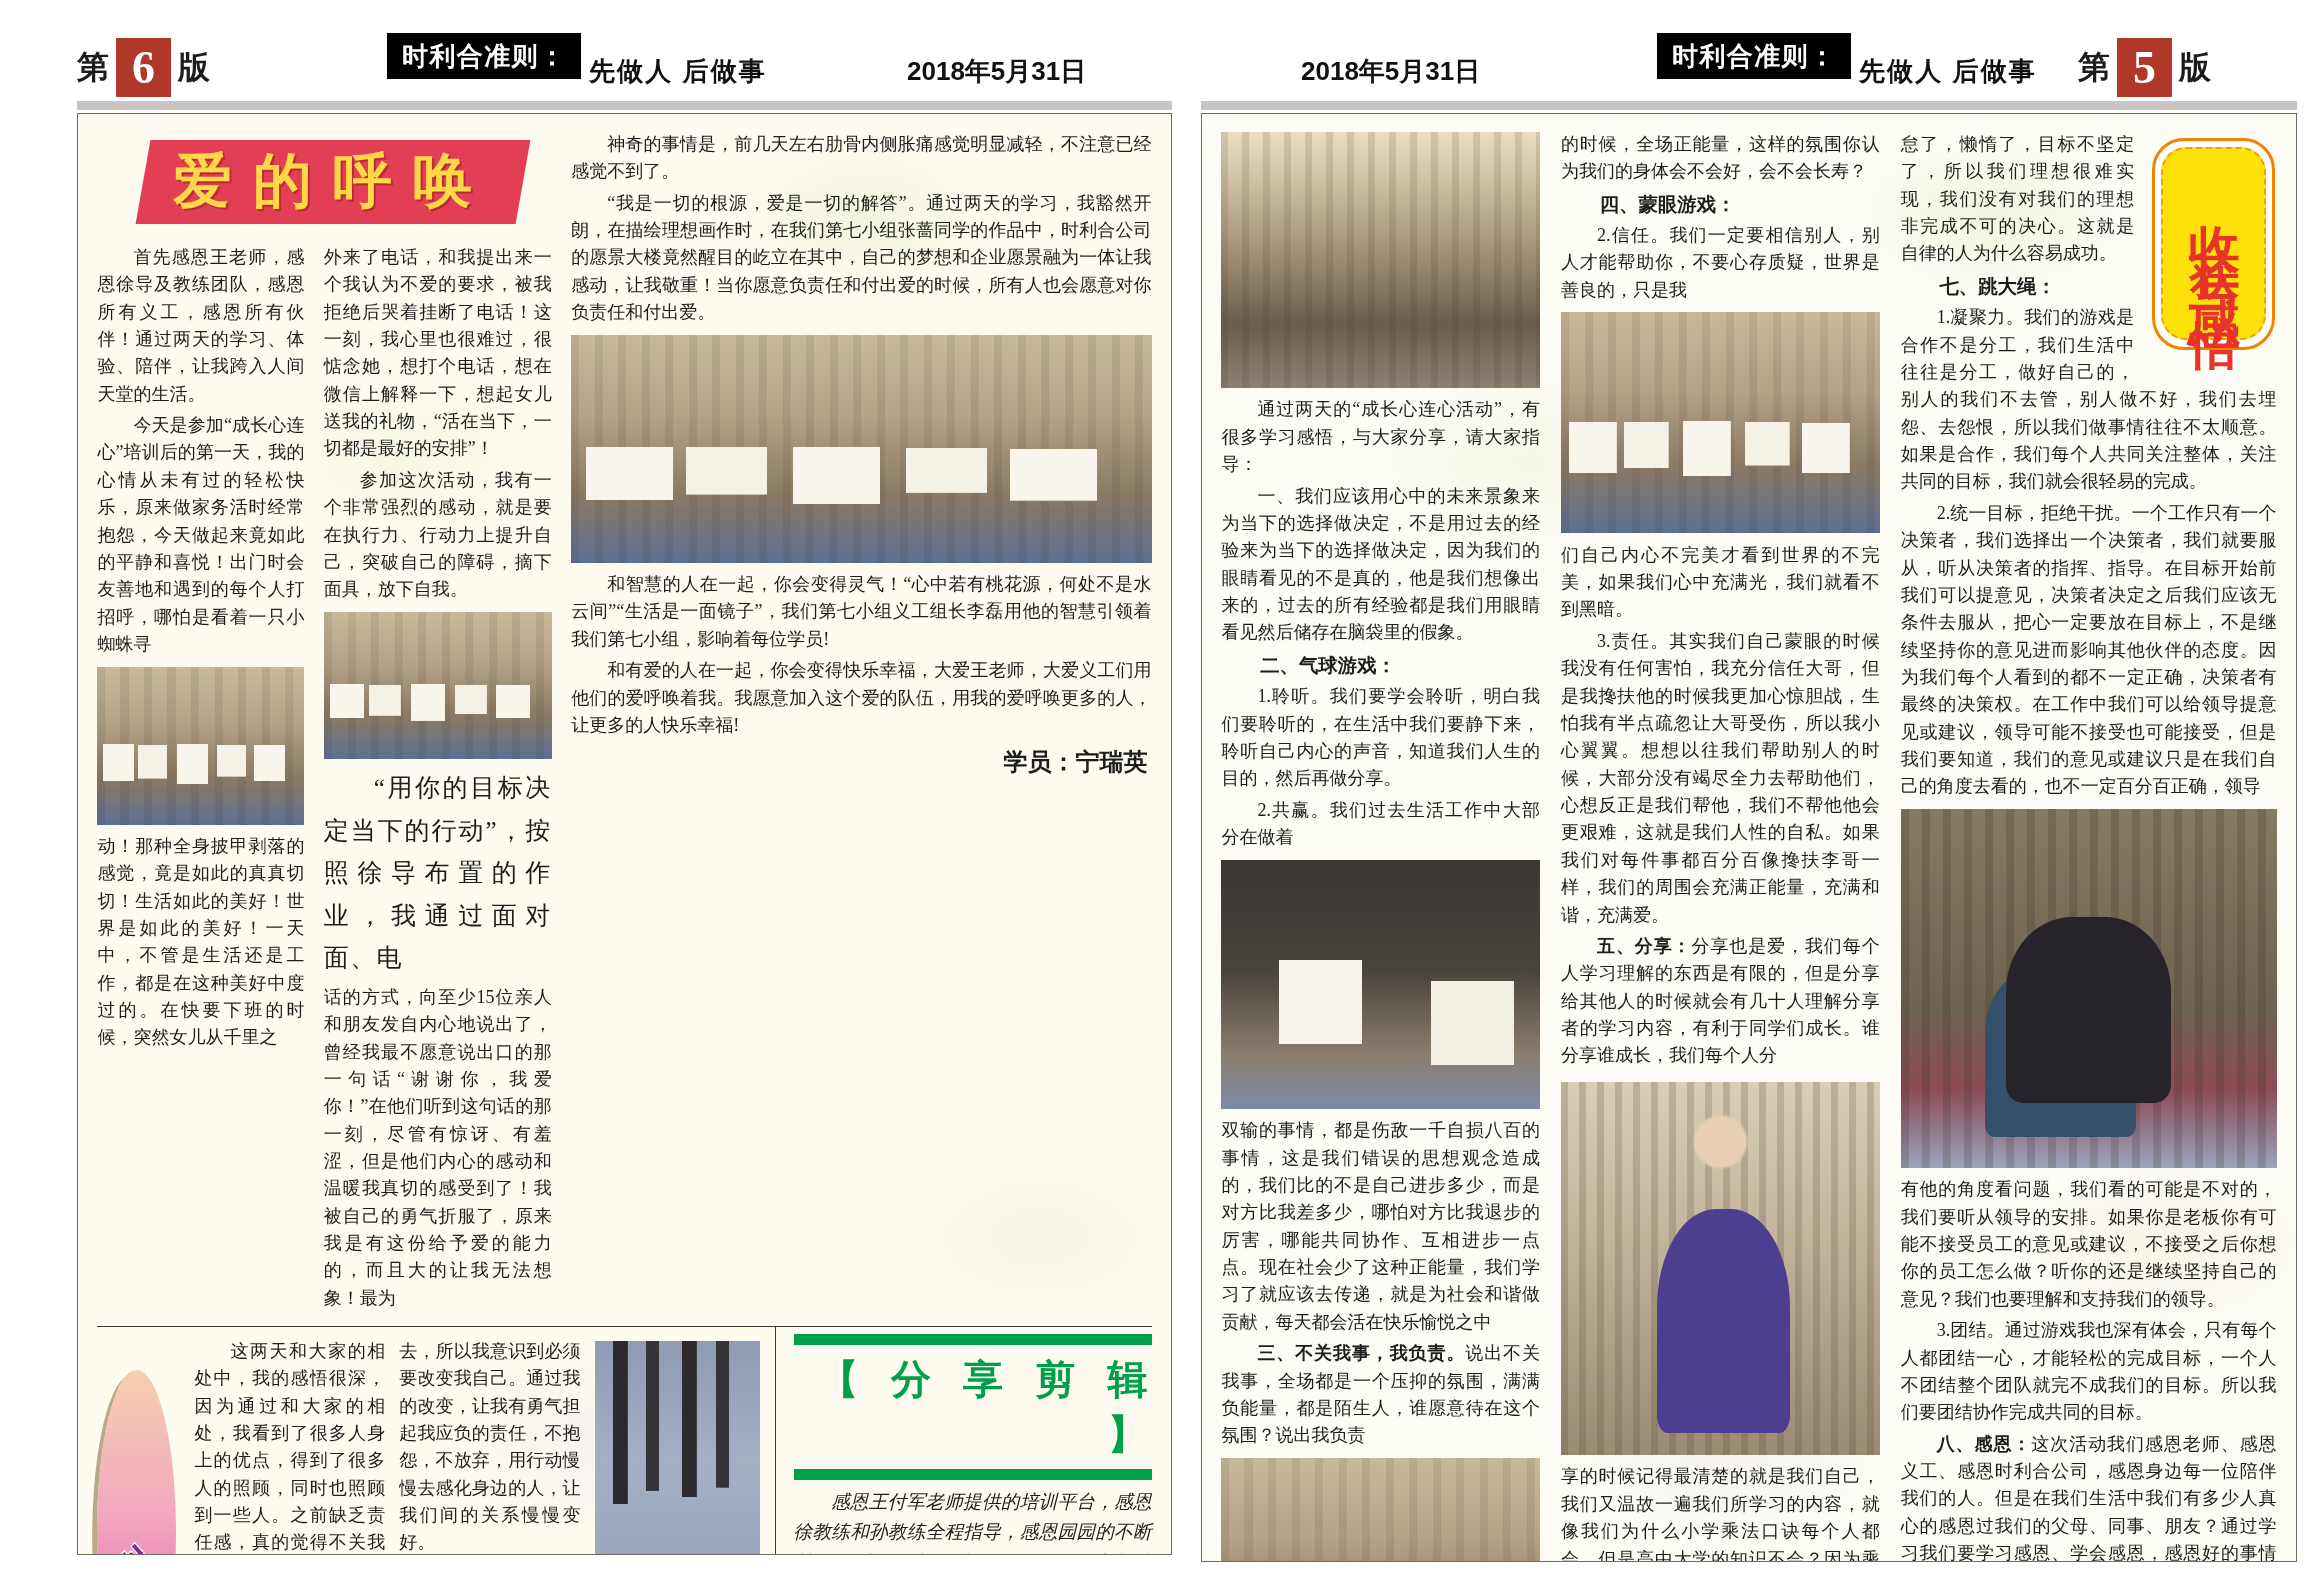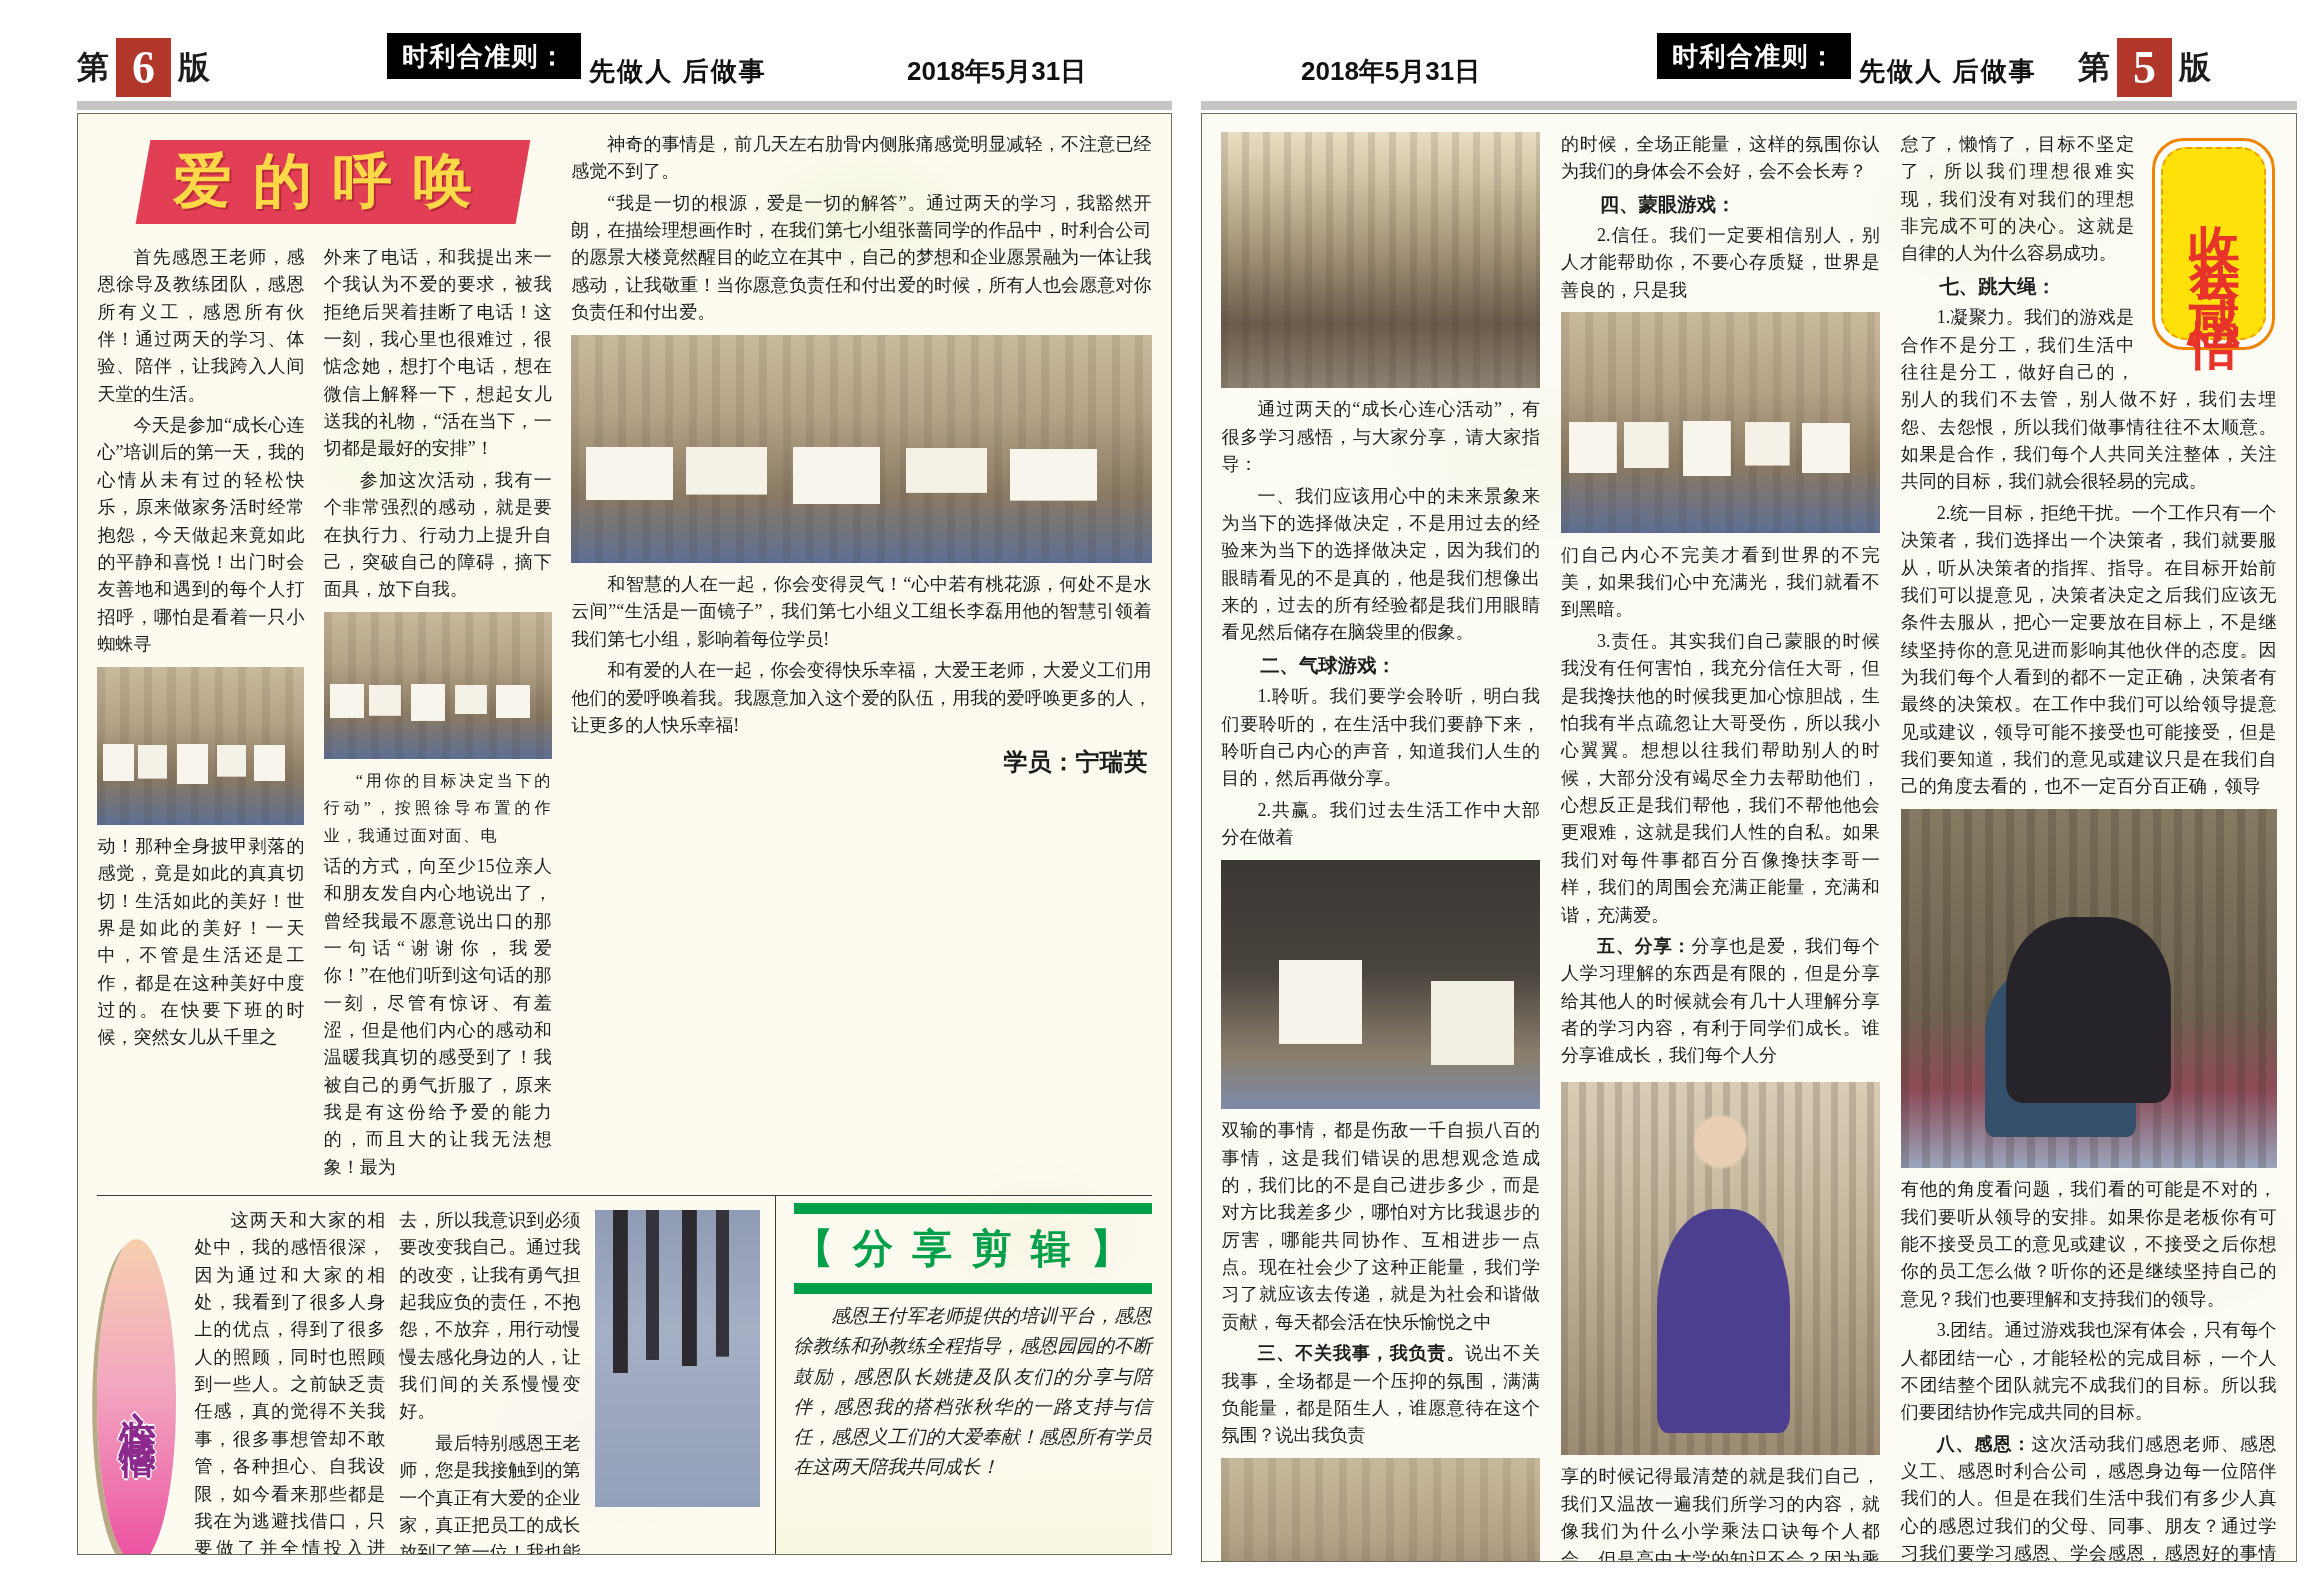--- a/index.html
+++ b/index.html
@@ -30,21 +30,21 @@
      background:
       radial-gradient(ellipse 180px 104px at 72% 7%, rgba(205,219,150,.45), transparent 70%),
       radial-gradient(ellipse 207px 118px at 30% 24%, rgba(214,226,168,.30), transparent 70%),
       radial-gradient(ellipse 194px 111px at 88% 78%, rgba(222,214,170,.35), transparent 70%),
       radial-gradient(ellipse 221px 138px at 48% 92%, rgba(205,190,214,.25), transparent 70%);}
   .inner{position:relative;z-index:1;}
 
   
   p.t{font-size:18px;line-height:1.52;text-align:justify;margin:0 0 4.1px;text-indent:2em;}
   p.t.noind{text-indent:0;font-family:Liberation Serif, serif;}
-  p.quote{font-size:16px;line-height:1.7;letter-spacing:1.4px;text-align:justify;margin:4.1px 0;text-indent:2em;}
+  p.quote{font-size:25px;line-height:1.7;letter-spacing:1.4px;text-align:justify;margin:4.1px 0;text-indent:2em;}
   .sechead{font-family:"Liberation Sans",sans-serif;font-weight:bold;font-size:19.4px;
            margin:5.5px 0 4.1px;text-indent:2em;}
   .runin{font-family:"Liberation Sans",sans-serif;font-weight:bold;}
   .byline{font-family:"Liberation Sans",sans-serif;font-weight:bold;font-size:24px;
           text-align:right;margin:7px 4.1px 2.8px;}
 
   
   .secTop{display:grid;grid-template-columns:207px 228px 1fr;column-gap:19.4px;
           padding-bottom:9.7px;border-bottom:1.4px solid #3c3c3c;}
   .banner-love{grid-column:1/3;height:84px;margin:9.7px 28px 19.4px 46px;background:#e23e55;
@@ -63,21 +63,21 @@
           padding:11px 0 8.3px;border-bottom:1.4px solid #3c3c3c;}
   .ovalTitle{width:79px;height:325px;margin-top:32px;border-radius:50%;
      background:linear-gradient(180deg,#f6cfae 0%,#f2a7c0 45%,#ec4fa0 100%);
      box-shadow:-4.8px 4.8px 0 rgba(138,116,64,.6);display:flex;align-items:center;justify-content:center;}
   .ovalTitle span{writing-mode:vertical-rl;font-family:"Liberation Sans",sans-serif;
      font-weight:bold;font-size:36px;color:#8d2a8d;letter-spacing:8.3px;
      text-shadow:-1.4px 0 #fff,1.4px 0 #fff,0 -1.4px #fff,0 1.4px #fff;}
 
   
   .gbar{height:11px;background:#00a04a;margin:7px 0;}
-  .shareTitle{text-align:left;font-family:Liberation Sans, sans-serif;font-weight:bold;
+  .shareTitle{text-align:right;font-family:Liberation Mono, monospace;font-weight:bold;
      font-size:40px;color:#00a04a;letter-spacing:4.1px;margin:4.1px 0;}
   .shareCol p.s{font-family:"DejaVu Serif",serif;font-style:italic;font-size:18.7px;
      line-height:1.62;text-align:justify;margin:0 0 4.1px;text-indent:2em;}
 
   
   .gridR{display:grid;grid-template-columns:1fr 1fr 1.18fr;column-gap:21px;}
   .shouhuoOuter{float:right;width:123px;margin:7px 1.4px 16.6px 18px;border:3.5px solid #f08300;
      border-radius:32px;padding:6.2px;background:#fff;box-sizing:border-box;}
   .shouhuoInner{border:2.8px dashed #f0a000;border-radius:25px;background:#ffe10a;
      padding:36px 0;display:flex;justify-content:center;}

